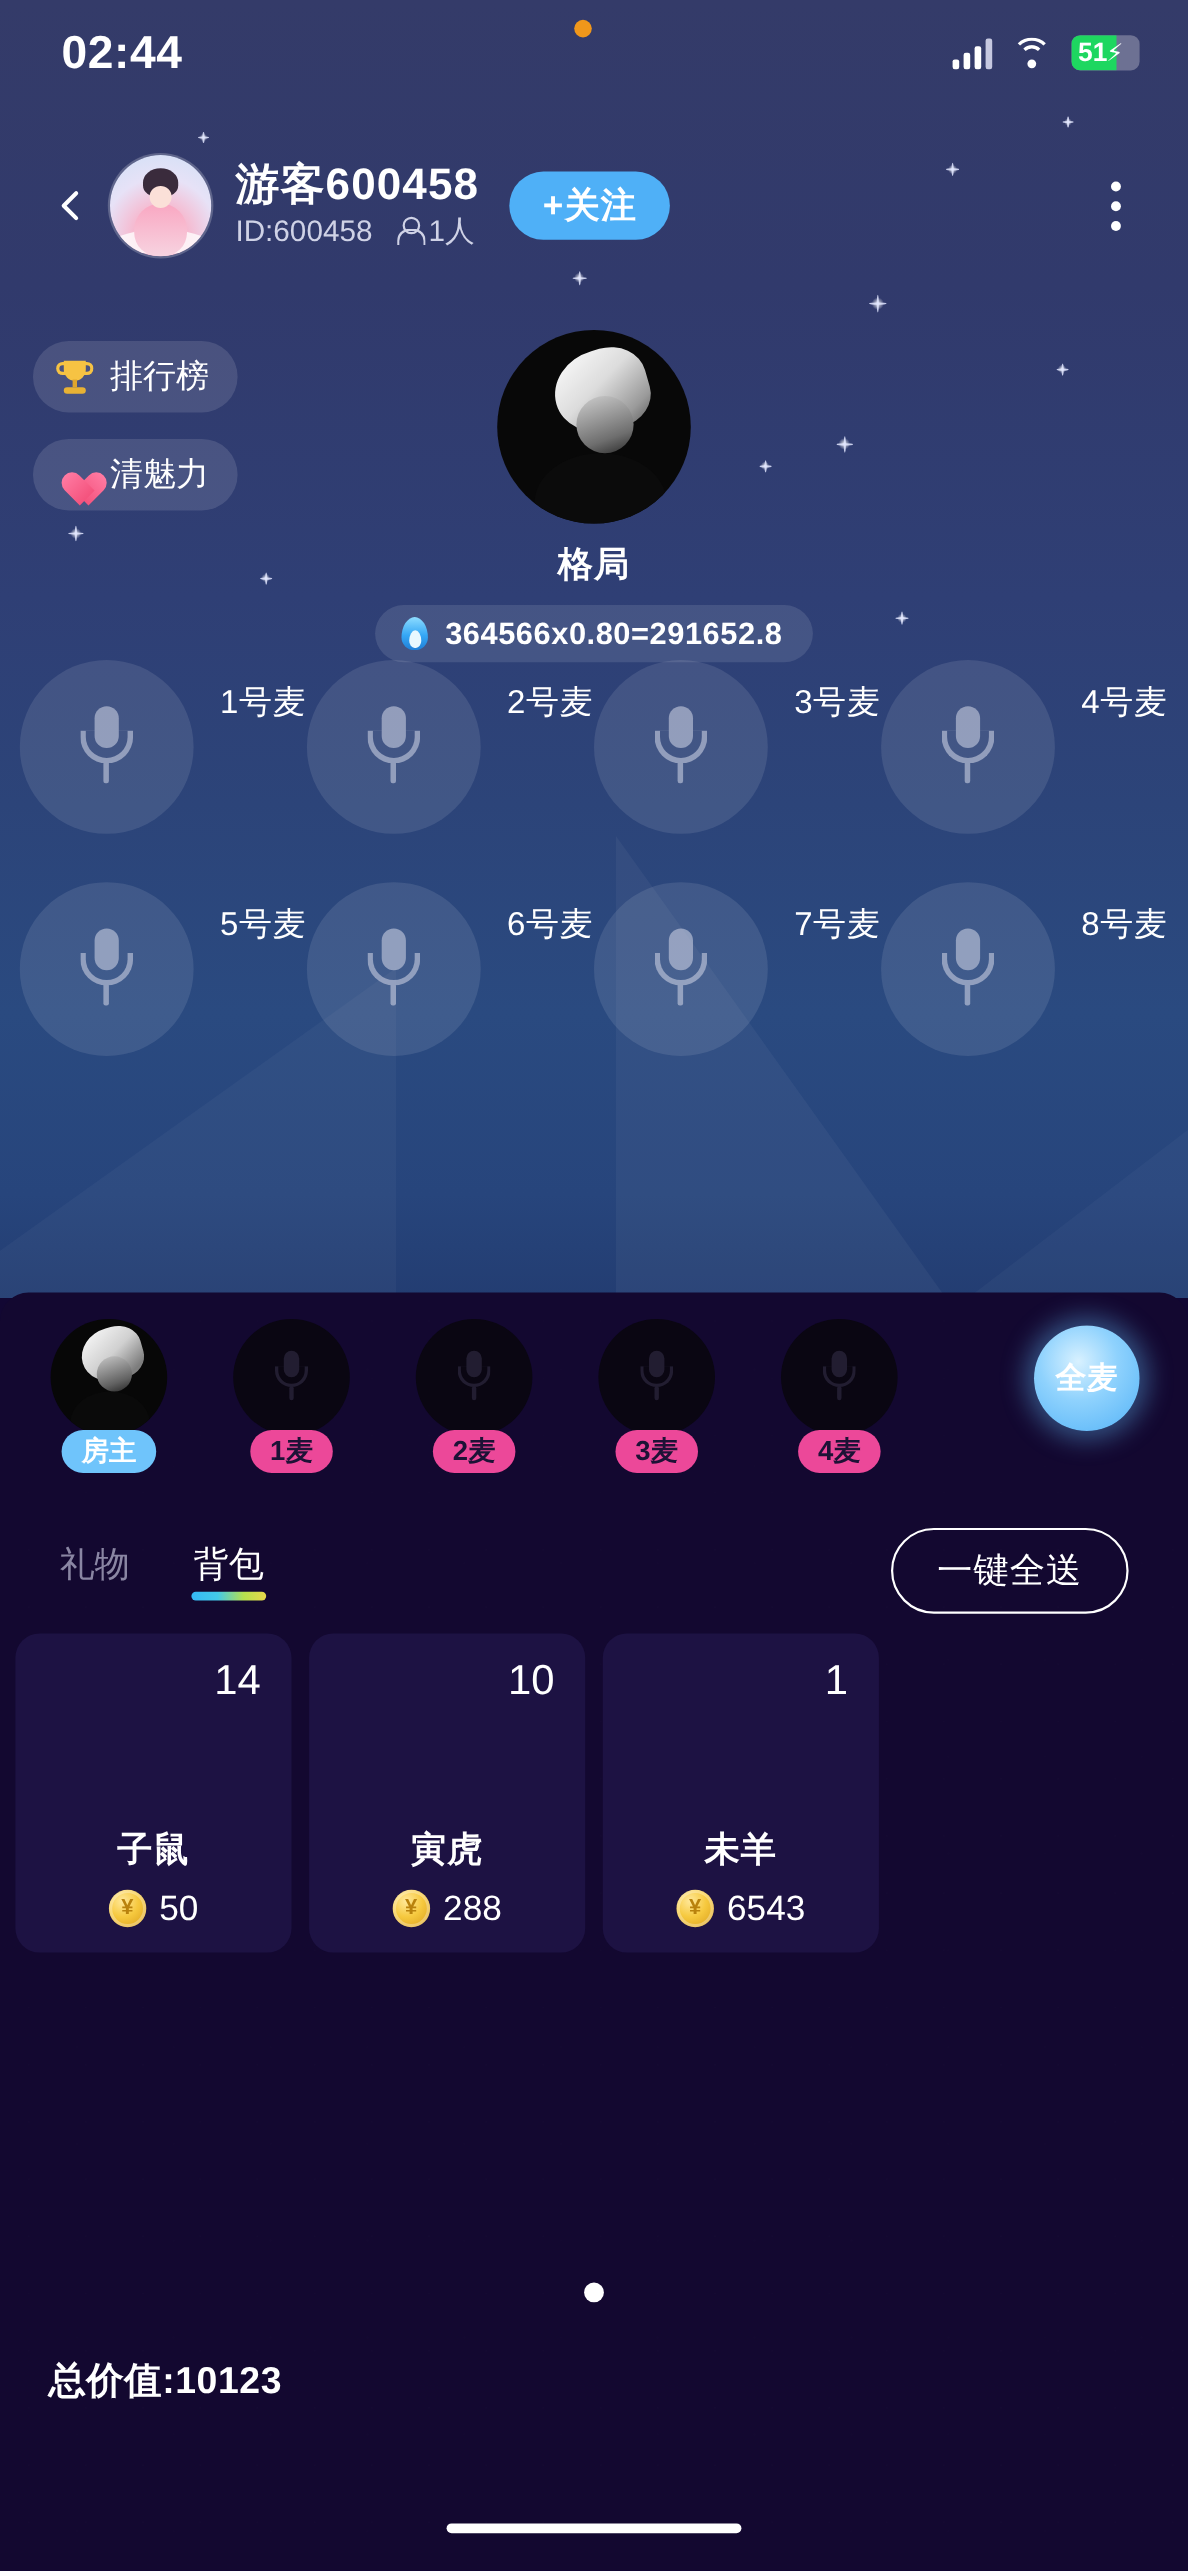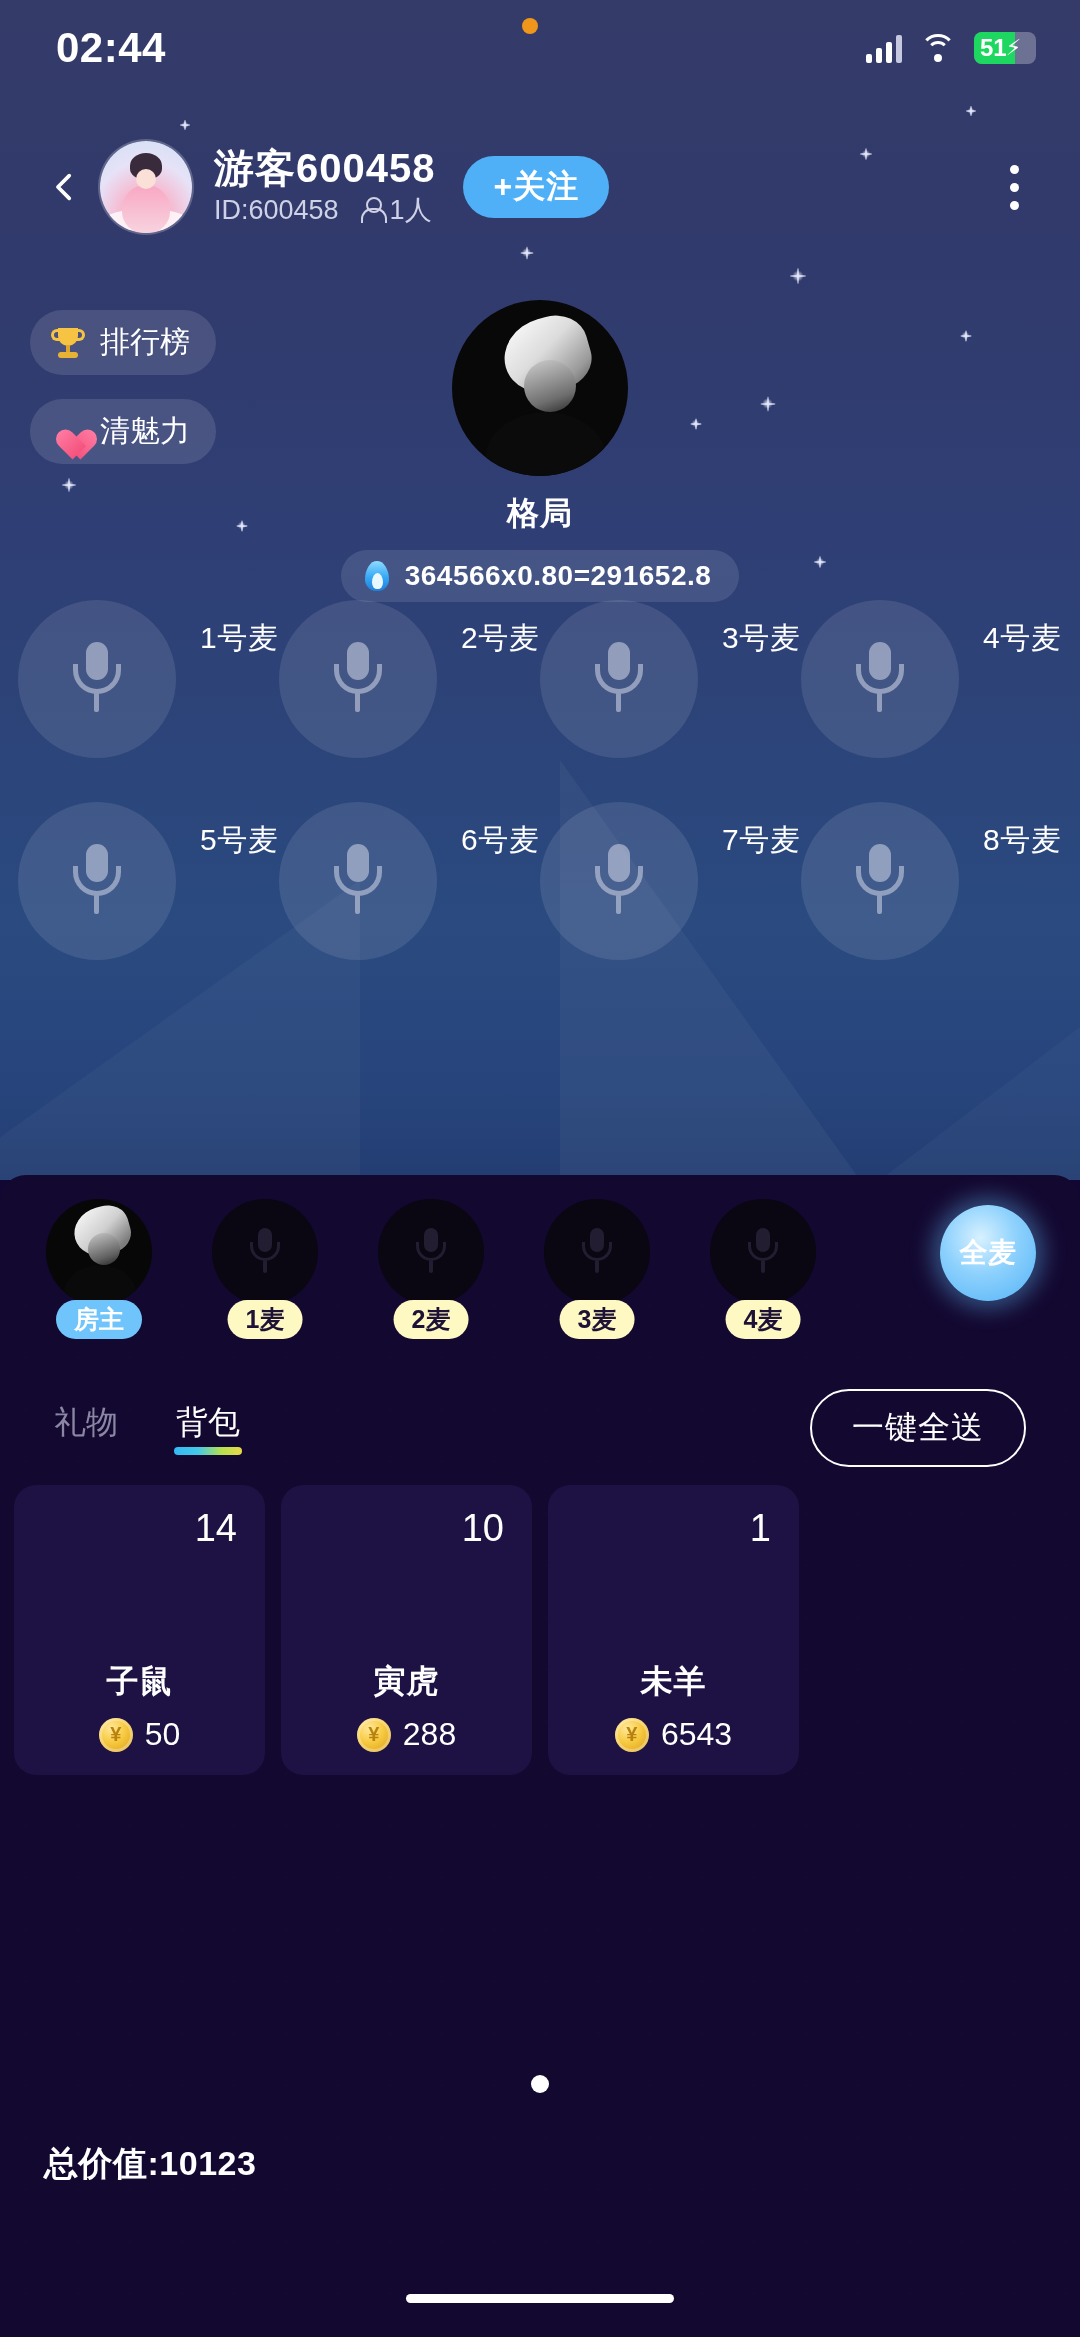--- a/index.html
+++ b/index.html
@@ -234,21 +234,21 @@
     background:linear-gradient(150deg,#fdfdfd,#d0d0d0 50%,#7d7d7d 85%);transform:rotate(-16deg);}
   .recv .circ.host-pic .h2-face{position:absolute;left:42px;top:34px;width:32px;height:32px;border-radius:50%;
     background:linear-gradient(160deg,#c9c9c9,#616161 70%,#242424);}
   .recv .circ.host-pic .h2-body{position:absolute;left:18px;bottom:-16px;width:72px;height:56px;border-radius:50% 50% 0 0;background:#0a0a0a;}
   .recv .tag {
     position:absolute; bottom:0; left:50%; transform:translateX(-50%);
     border-radius:22px; padding:4px 18px; font-size:25px; font-weight:700;
     white-space:nowrap; line-height:1.25;
   }
   .recv .tag.owner { background:#6fc4fb; color:#fff; }
-  .recv .tag.num   { background:#fef9c3; color:#1d1236; }
+  .recv .tag.num   { background:#ec4899; color:#1d1236; }
   .allmic-btn {
     position:absolute; right:44px; top:30px;
     width:96px; height:96px; border-radius:50%;
     background:radial-gradient(circle at 42% 34%, #d8f1ff 0%, #8fd2fd 42%, #52b2f7 100%);
     box-shadow:0 0 22px 8px rgba(100,190,250,.40);
     display:flex; align-items:center; justify-content:center;
     color:#fff; font-size:28px; font-weight:700; letter-spacing:.5px;
   }
 
   .tabs-row { position:absolute; left:0; top:198px; width:1080px; height:110px; padding:0 54px;

